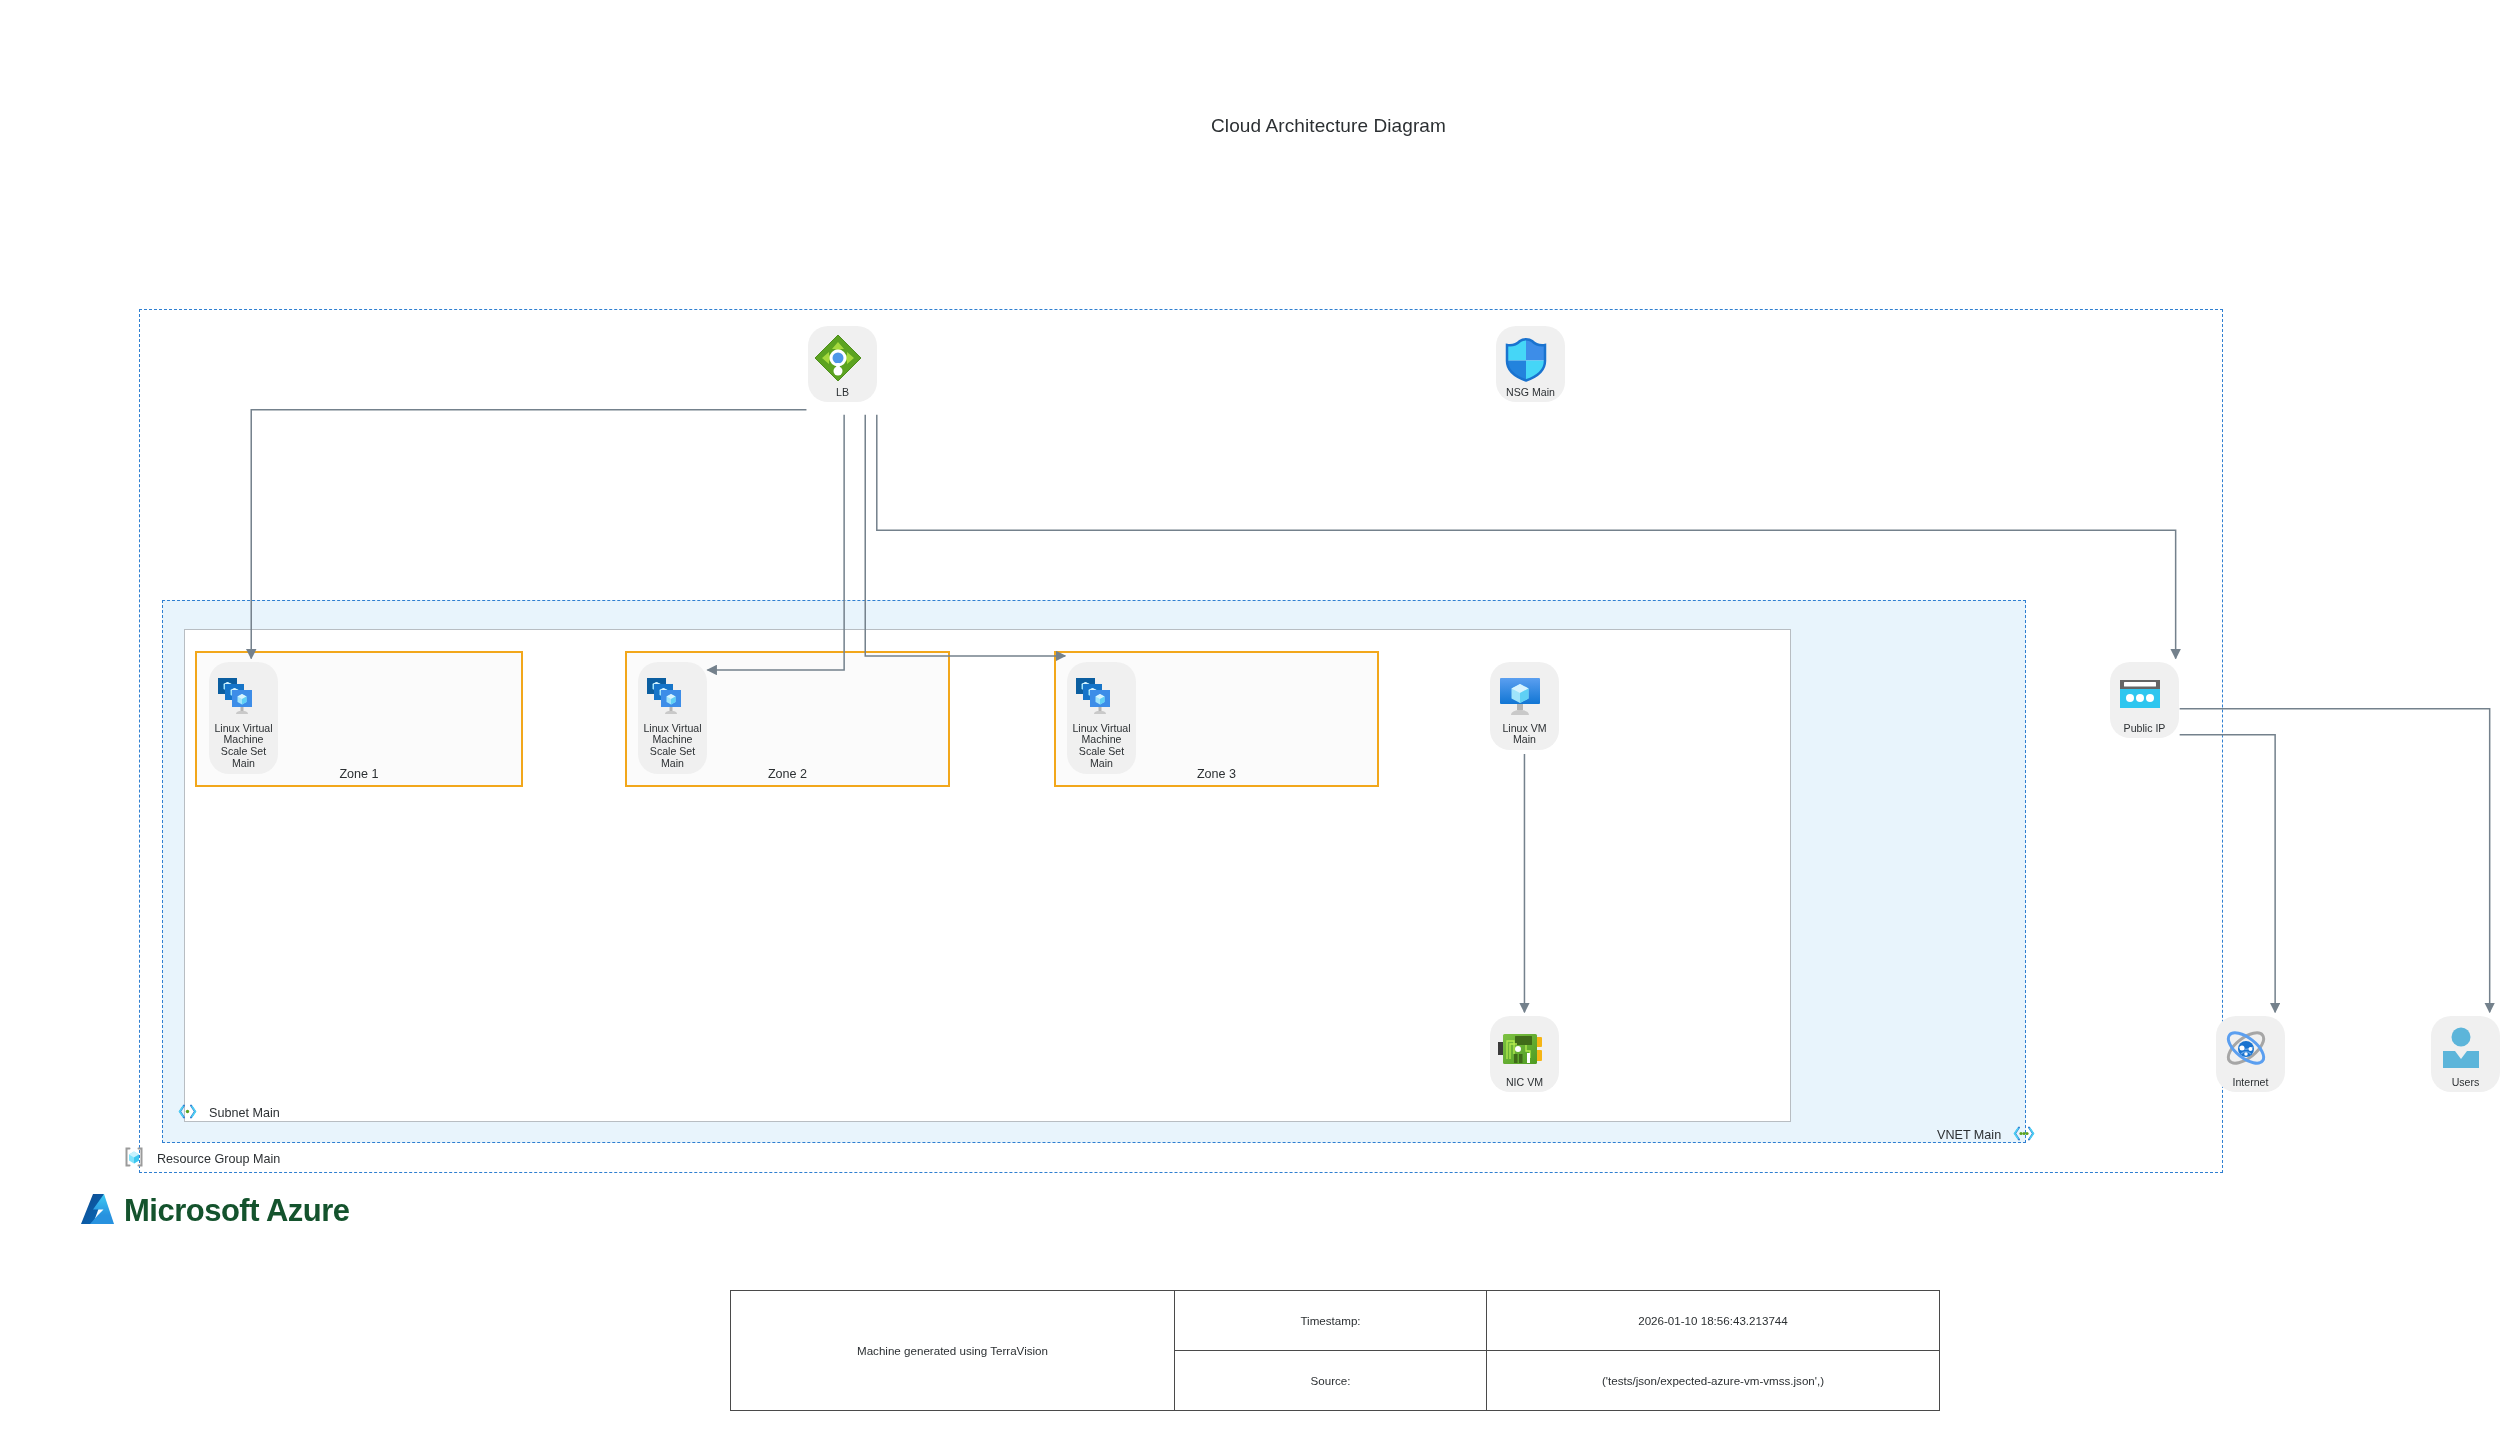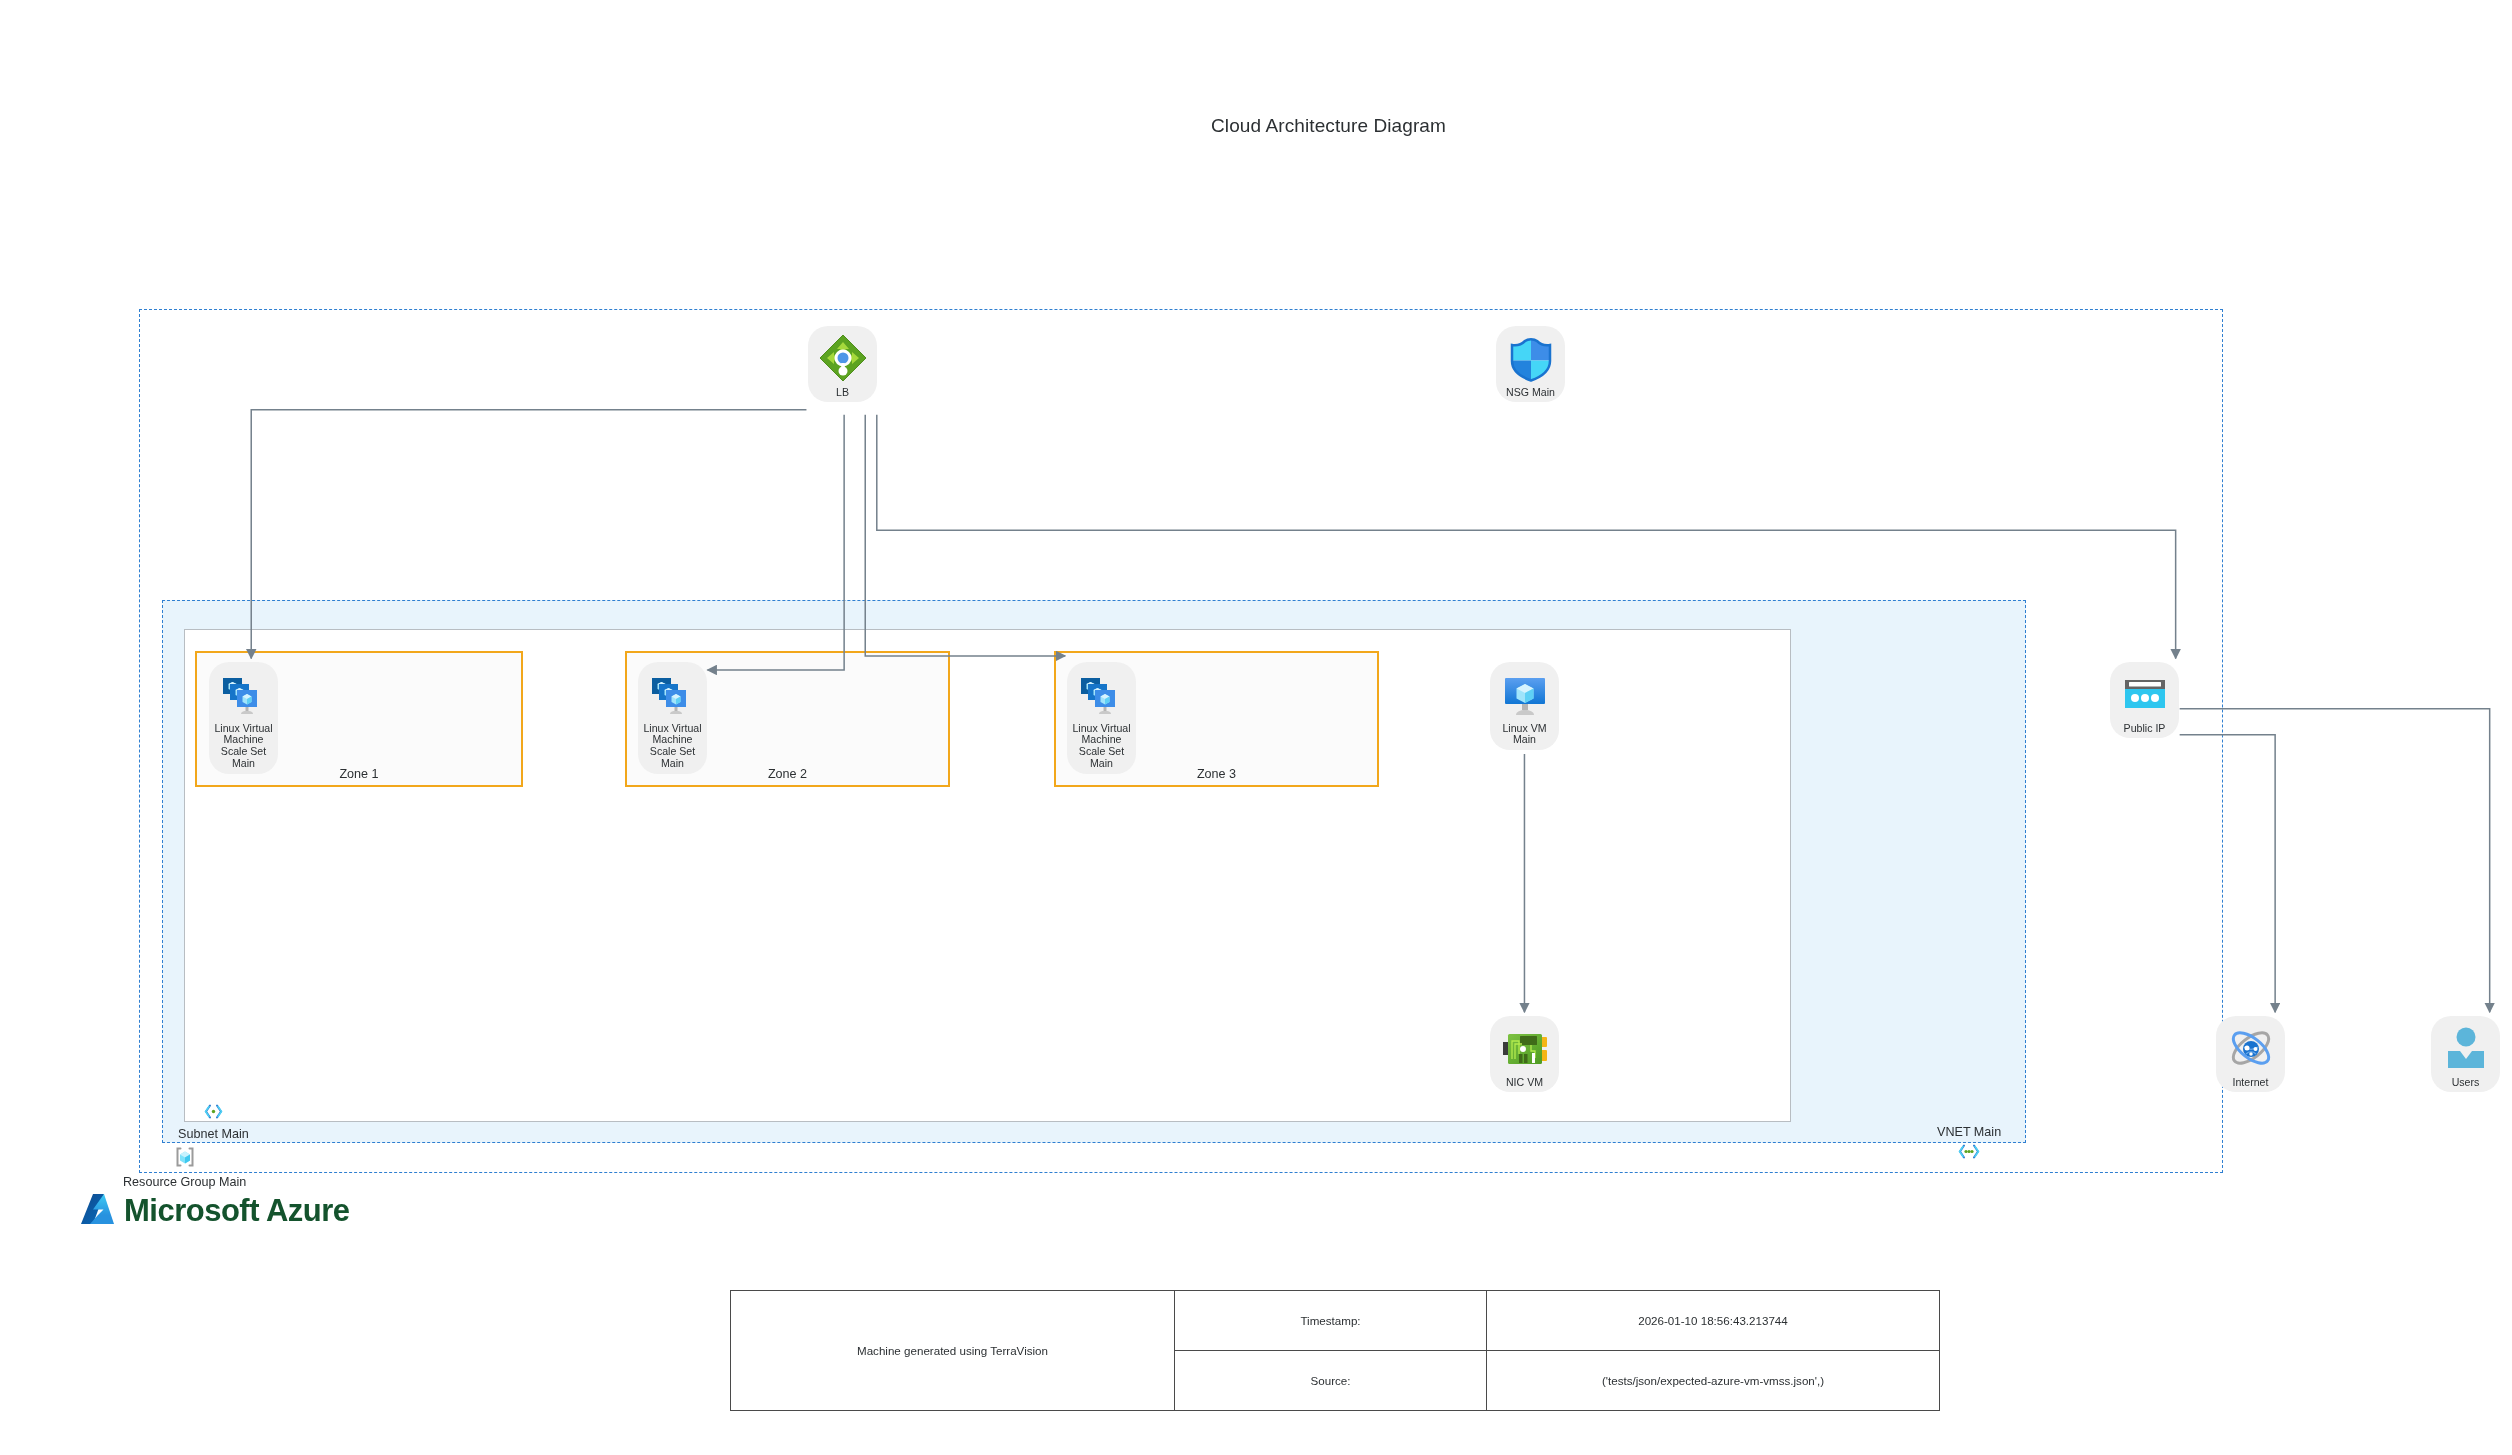--- a/index.html
+++ b/index.html
@@ -76,37 +76,35 @@
     width: 100%;
     text-align: center;
     font-size: 12.6px;
     color: #2c3033;
   }
   
   .cluster-label {
     position: absolute;
     display: flex;
     align-items: center;
-    gap: 4px;
+    gap: 12px;
     font-size: 12.6px;
     color: #2c3033;
     background: transparent;
     white-space: nowrap;
-    flex-direction: column;
   }
   #subnet-label  { left: 178px;  top: 1103px; }
   #vnet-label    { left: 1937px; top: 1125px; }
   #rg-label      { left: 123px;  top: 1146px; }
   
   .node {
     position: absolute;
     width: 69px;
     display: flex;
     flex-direction: column;
-    align-items: center;
     background: #f0f0f0;
     border-radius: 20px;
     padding: 5px 3px 4px 3px;
     box-sizing: border-box;
   }
   .node .icon-wrap {
     width: 54px;
     height: 54px;
     display: flex;
     align-items: center;

